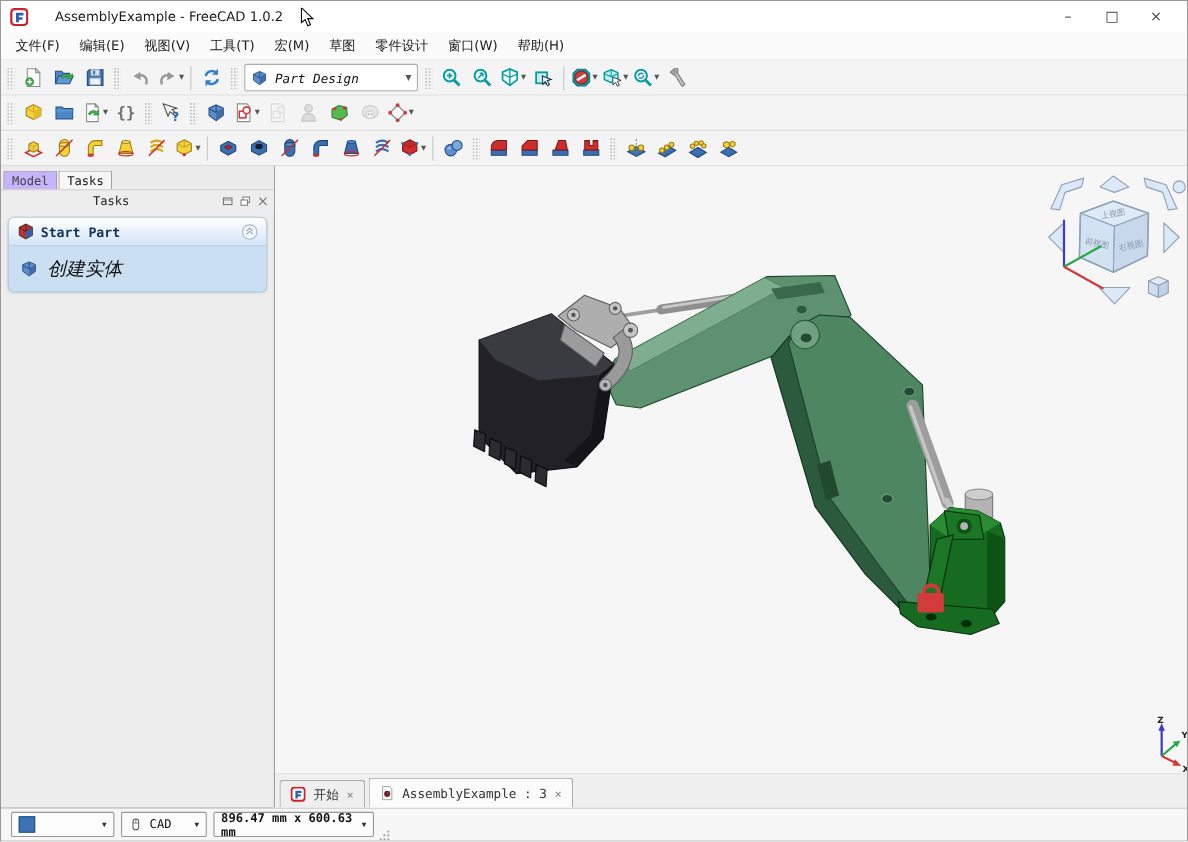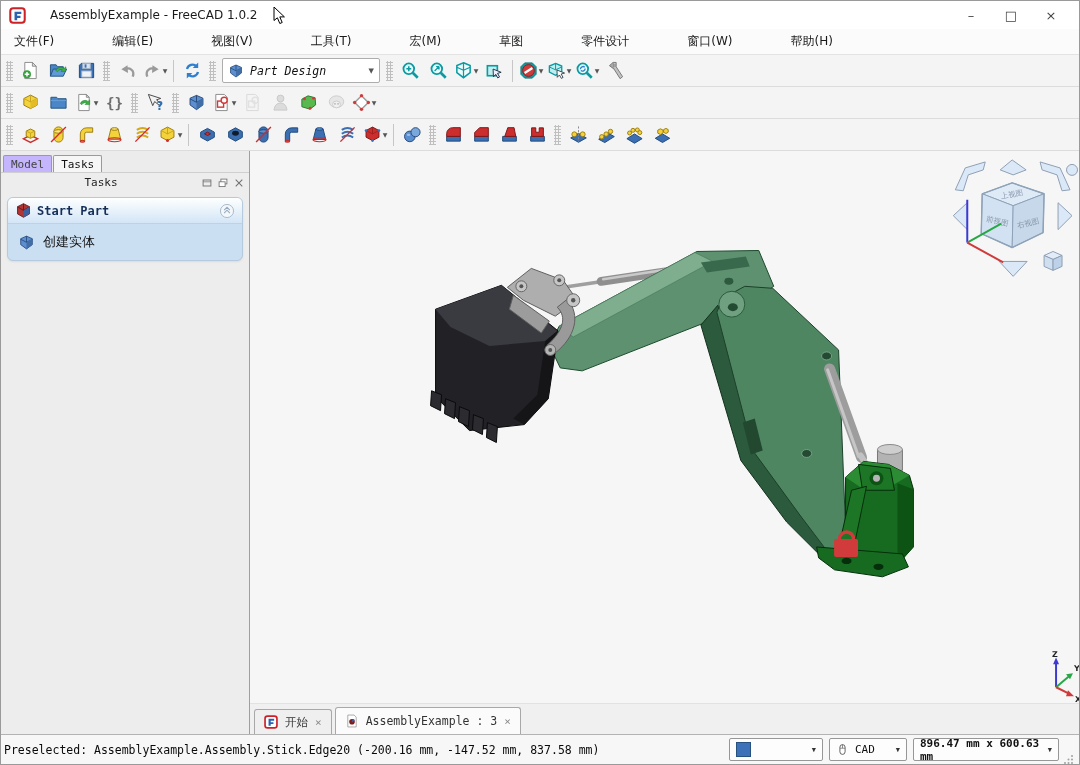--- a/index.html
+++ b/index.html
@@ -9,21 +9,21 @@
 
   
   .titlebar{height:28px;background:#ffffff;display:flex;align-items:center;padding:0 8px;position:relative;flex:0 0 auto;gap:16px;}
   .titlebar .app-icon{display:flex;margin-right:8px;}
   .titlebar .title{font-size:12px;color:#1a1a1a;}
   .win-btns{margin-left:auto;display:flex;}
   .win-btn{width:40px;text-align:center;font-size:13px;color:#444;cursor:default;}
   .cursor-arrow{position:absolute;left:272px;top:6px;}
 
   
-  .menubar{height:25px;border-bottom:1px solid #e3e3e3;background:#fbfbfb;display:flex;align-items:center;padding:0 4px;flex:0 0 auto;gap:40px;}
+  .menubar{height:25px;border-bottom:1px solid #e3e3e3;background:#fbfbfb;display:flex;align-items:center;padding:0 4px;flex:0 0 auto;}
   .menu-item{padding:2px 9px;font-size:12px;color:#1a1a1a;border-radius:2px;}
 
   
   .toolbar{height:31px;border-bottom:1px solid #dcdcdc;background:#f4f4f4;display:flex;align-items:center;padding:0 2px;flex:0 0 auto;}
   .tb-btn{height:26px;min-width:26px;display:flex;align-items:center;justify-content:center;border-radius:3px;margin:0 1px;}
   .tb-btn.disabled{opacity:.42;}
   .tb-caret{font-size:6px;color:#555;margin-left:1px;}
   .tb-grip{width:7px;height:20px;margin:0 3px;background-image:radial-gradient(#bfbfbf 1px,transparent 1.1px);background-size:3px 3px;}
   .tb-sep{width:1px;height:22px;background:#c6c6c6;margin:0 4px;}
   .wb-combo{display:flex;align-items:center;width:146px;height:23px;background:#fff;border:1px solid #adadad;border-radius:2px;padding:0 5px;gap:6px;margin:0 3px;}
@@ -37,21 +37,21 @@
   .ptab{font-family:"DejaVu Sans Mono",monospace;font-size:11px;color:#444;padding:2px 7px 1px;border:1px solid #9a9a9a;border-bottom:none;background:#c4b5fd;margin-right:1px;border-radius:2px 2px 0 0;}
   .ptab.active{background:#f6f6f6;color:#111;}
   .phead{height:19px;display:flex;align-items:center;background:#ededed;border-top:1px solid #cfcfcf;padding:0 4px;}
   .ptitle{flex:1;text-align:center;font-family:"DejaVu Sans Mono",monospace;font-size:11px;color:#222;}
   .pbtn{display:flex;margin-left:4px;}
   .taskbox{margin:5px 6px;border:1px solid #b5cadf;border-radius:6px;overflow:hidden;background:#cbdff2;box-shadow:0 1px 2px rgba(0,0,0,.08);}
   .taskhead{display:flex;align-items:center;gap:5px;padding:4px 7px;background:linear-gradient(#feffff,#d3e5f6);border-bottom:1px solid #bed2e6;}
   .taskhead .th-label{font-family:"DejaVu Sans Mono",monospace;font-weight:bold;font-size:12px;color:#14305a;}
   .taskhead .collapse{margin-left:auto;display:flex;}
   .taskbody{padding:9px 10px;}
-  .taskitem{display:flex;align-items:center;gap:8px;font-size:13px;color:#111;}
+  .taskitem{display:flex;align-items:center;gap:8px;font-size:17px;color:#111;font-style:italic;}
 
   
   .viewport{flex:1 1 auto;position:relative;background:#f6f6f7;min-width:0;}
   .viewport > svg.scene{position:absolute;inset:0;width:100%;height:100%;}
 
   
   .mdi-bar{position:absolute;left:0;right:0;bottom:0;height:30px;background:#f0f0f0;border-top:1px solid #e2e2e2;display:flex;align-items:flex-end;padding-left:4px;}
   .mdi-tab{display:flex;align-items:center;gap:7px;height:24px;padding:0 9px;border:1px solid #a8a8a8;border-bottom:none;border-radius:3px 3px 0 0;background:#efefef;font-family:"DejaVu Sans Mono",monospace;font-size:11.5px;color:#333;margin-right:3px;}
   .mdi-tab.active{background:#fbfbfb;height:26px;}
   .mdi-close{color:#8a8a8a;font-size:11px;}
@@ -773,21 +773,20 @@
               </svg>
             </span>
             <span class="mdi-label">AssemblyExample : 3</span>
             <span class="mdi-close">×</span>
           </div>
         </div>
     </div>
   </div>
 
   <div class="statusbar">
-    <span class="sb-msg">Preselected: AssemblyExample.Assembly.Stick.Edge20 (-200.16 mm, -147.52 mm, 837.58 mm)</span>
     <div class="sb-combo c1">
       <span class="swatch"></span>
       <span class="caret">▼</span>
     </div>
     <div class="sb-combo c2">
       <span id="mouse-glyph" style="display:flex">
           <svg width="13" height="13" viewBox="0 0 20 20" xmlns="http://www.w3.org/2000/svg">
             <rect x="6" y="2.5" width="8" height="15" rx="4" fill="#fff" stroke="#555" stroke-width="1.4"></rect>
             <path d="M10 2.5v5.5M6 8h8" stroke="#555" stroke-width="1"></path>
           </svg>

